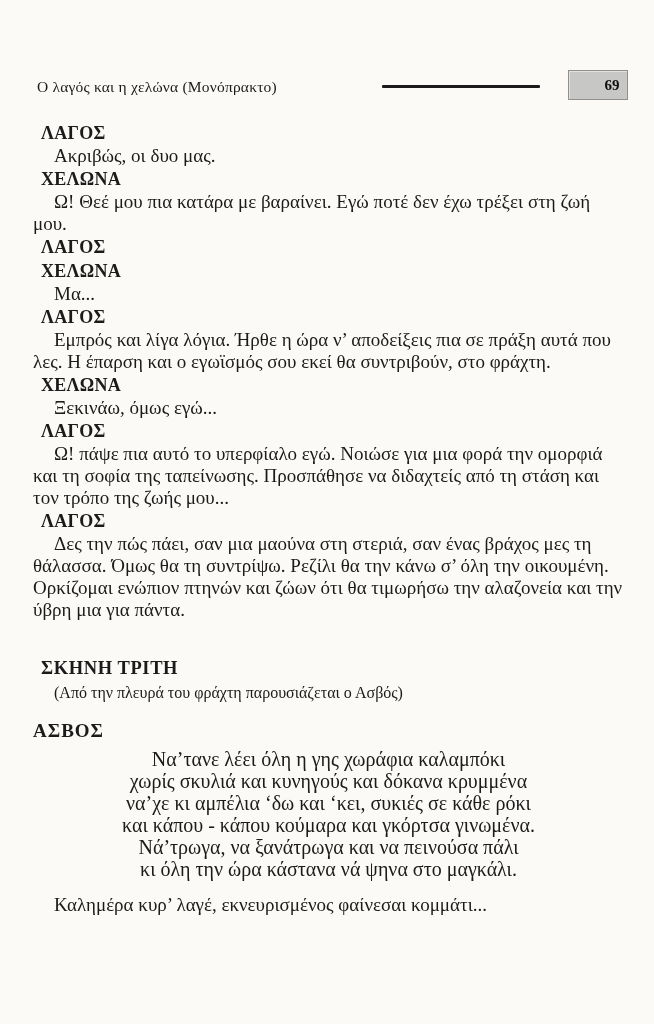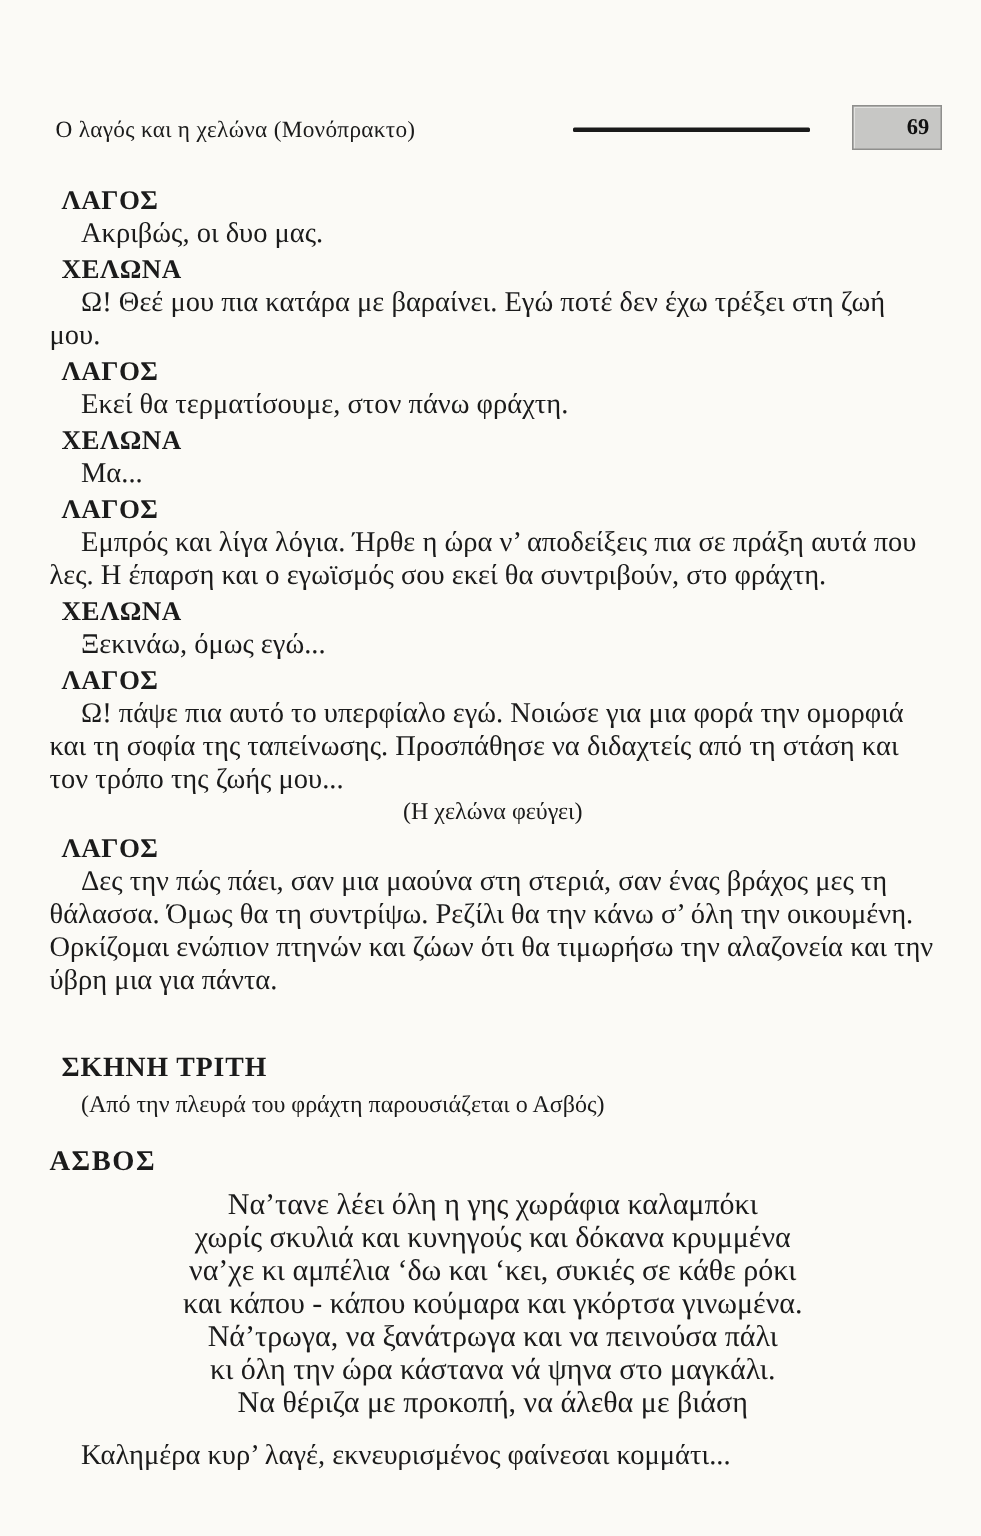--- a/index.html
+++ b/index.html
@@ -130,21 +130,20 @@
     <p class="line">Ακριβώς, οι δυο μας.</p>
   </div>
 
   <div>
     <div class="speaker">ΧΕΛΩΝΑ</div>
     <p class="line">Ω! Θεέ μου πια κατάρα με βαραίνει. Εγώ ποτέ δεν έχω τρέξει στη ζωή μου.</p>
   </div>
 
   <div>
     <div class="speaker">ΛΑΓΟΣ</div>
-    <p class="line">Εκεί θα τερματίσουμε, στον πάνω φράχτη.</p>
   </div>
 
   <div>
     <div class="speaker">ΧΕΛΩΝΑ</div>
     <p class="line">Μα...</p>
   </div>
 
   <div>
     <div class="speaker">ΛΑΓΟΣ</div>
     <p class="line">Εμπρός και λίγα λόγια. Ήρθε η ώρα ν’ αποδείξεις πια σε πράξη αυτά που λες. Η έπαρση και ο εγωϊσμός σου εκεί θα συντριβούν, στο φράχτη.</p>
@@ -153,38 +152,36 @@
   <div>
     <div class="speaker">ΧΕΛΩΝΑ</div>
     <p class="line">Ξεκινάω, όμως εγώ...</p>
   </div>
 
   <div>
     <div class="speaker">ΛΑΓΟΣ</div>
     <p class="line">Ω! πάψε πια αυτό το υπερφίαλο εγώ. Νοιώσε για μια φορά την ομορφιά και τη σοφία της ταπείνωσης. Προσπάθησε να διδαχτείς από τη στάση και τον τρόπο της ζωής μου...</p>
   </div>
 
-  <p class="stage-center">(Η χελώνα φεύγει)</p>
 
   <div>
     <div class="speaker">ΛΑΓΟΣ</div>
     <p class="line">Δες την πώς πάει, σαν μια μαούνα στη στεριά, σαν ένας βράχος μες τη θάλασσα. Όμως θα τη συντρίψω. Ρεζίλι θα την κάνω σ’ όλη την οικουμένη. Ορκίζομαι ενώπιον πτηνών και ζώων ότι θα τιμωρήσω την αλαζονεία και την ύβρη μια για πάντα.</p>
   </div>
 
   <section class="scene">
     <div class="scene-heading">ΣΚΗΝΗ ΤΡΙΤΗ</div>
     <p class="scene-stage-dir">(Από την πλευρά του φράχτη παρουσιάζεται ο Ασβός)</p>
     <div class="scene-speaker">ΑΣΒΟΣ</div>
 
     <div class="verse">
       <div class="verse-line">Να’τανε λέει όλη η γης χωράφια καλαμπόκι</div>
       <div class="verse-line">χωρίς σκυλιά και κυνηγούς και δόκανα κρυμμένα</div>
       <div class="verse-line">να’χε κι αμπέλια ‘δω και ‘κει, συκιές σε κάθε ρόκι</div>
       <div class="verse-line">και κάπου - κάπου κούμαρα και γκόρτσα γινωμένα.</div>
       <div class="verse-line">Νά’τρωγα, να ξανάτρωγα και να πεινούσα πάλι</div>
       <div class="verse-line">κι όλη την ώρα κάστανα νά ψηνα στο μαγκάλι.</div>
-      <div class="verse-line">Να θέριζα με προκοπή, να άλεθα με βιάση</div>
     </div>
 
     <p class="line closing">Καλημέρα κυρ’ λαγέ, εκνευρισμένος φαίνεσαι κομμάτι...</p>
   </section>
 
 </main>
 
 </body></html>

